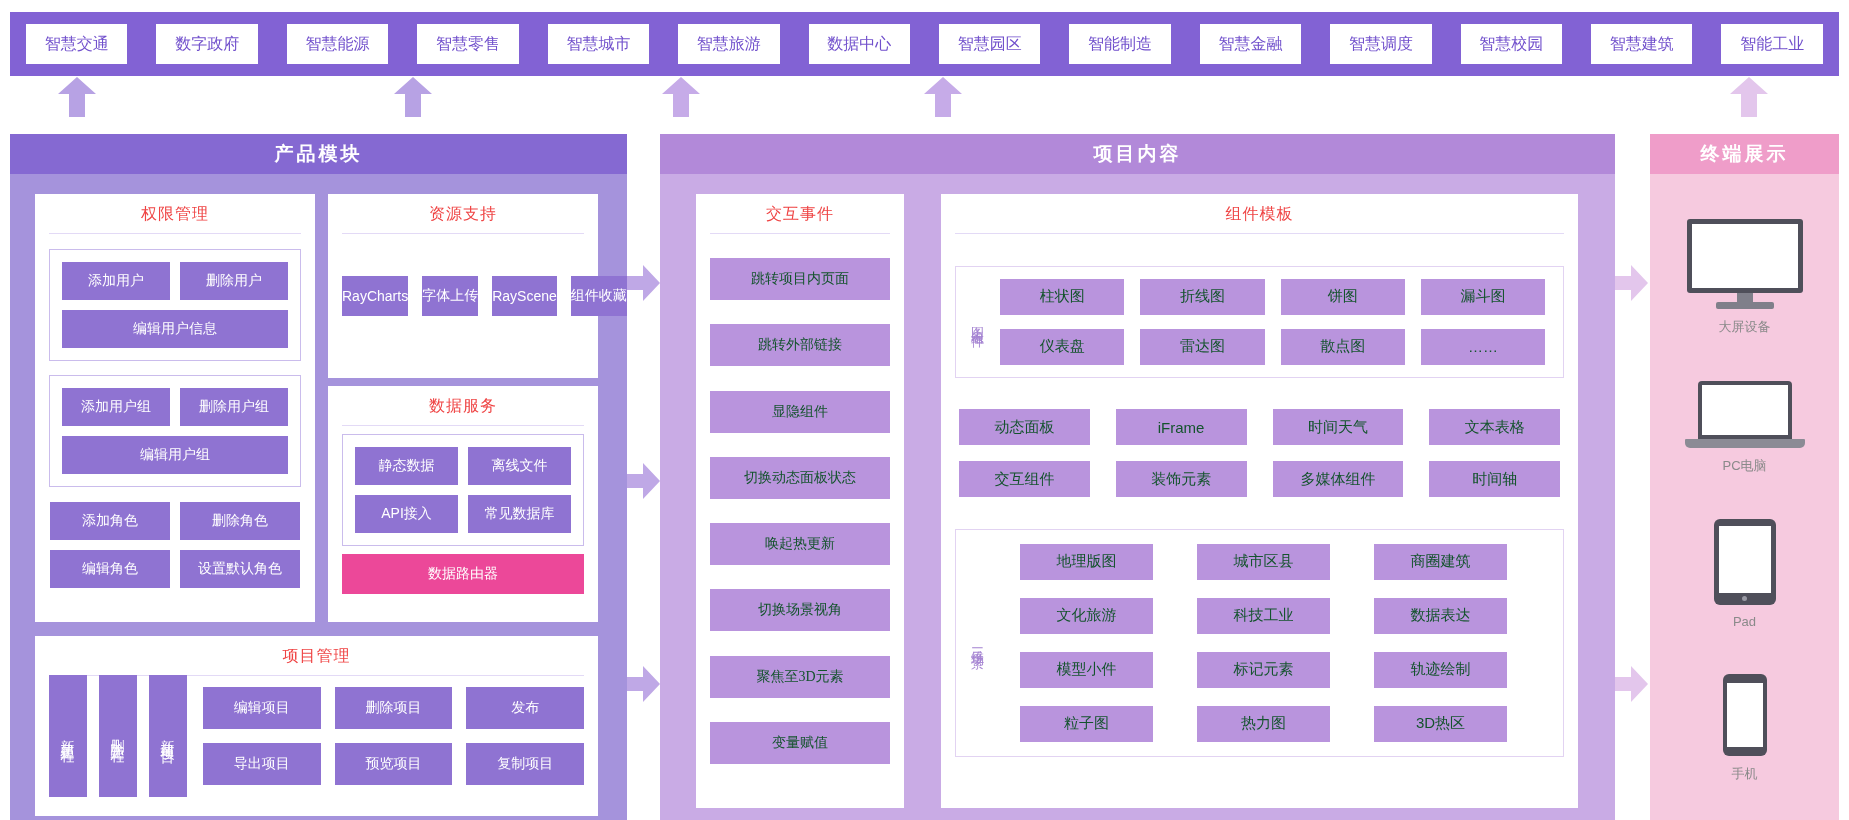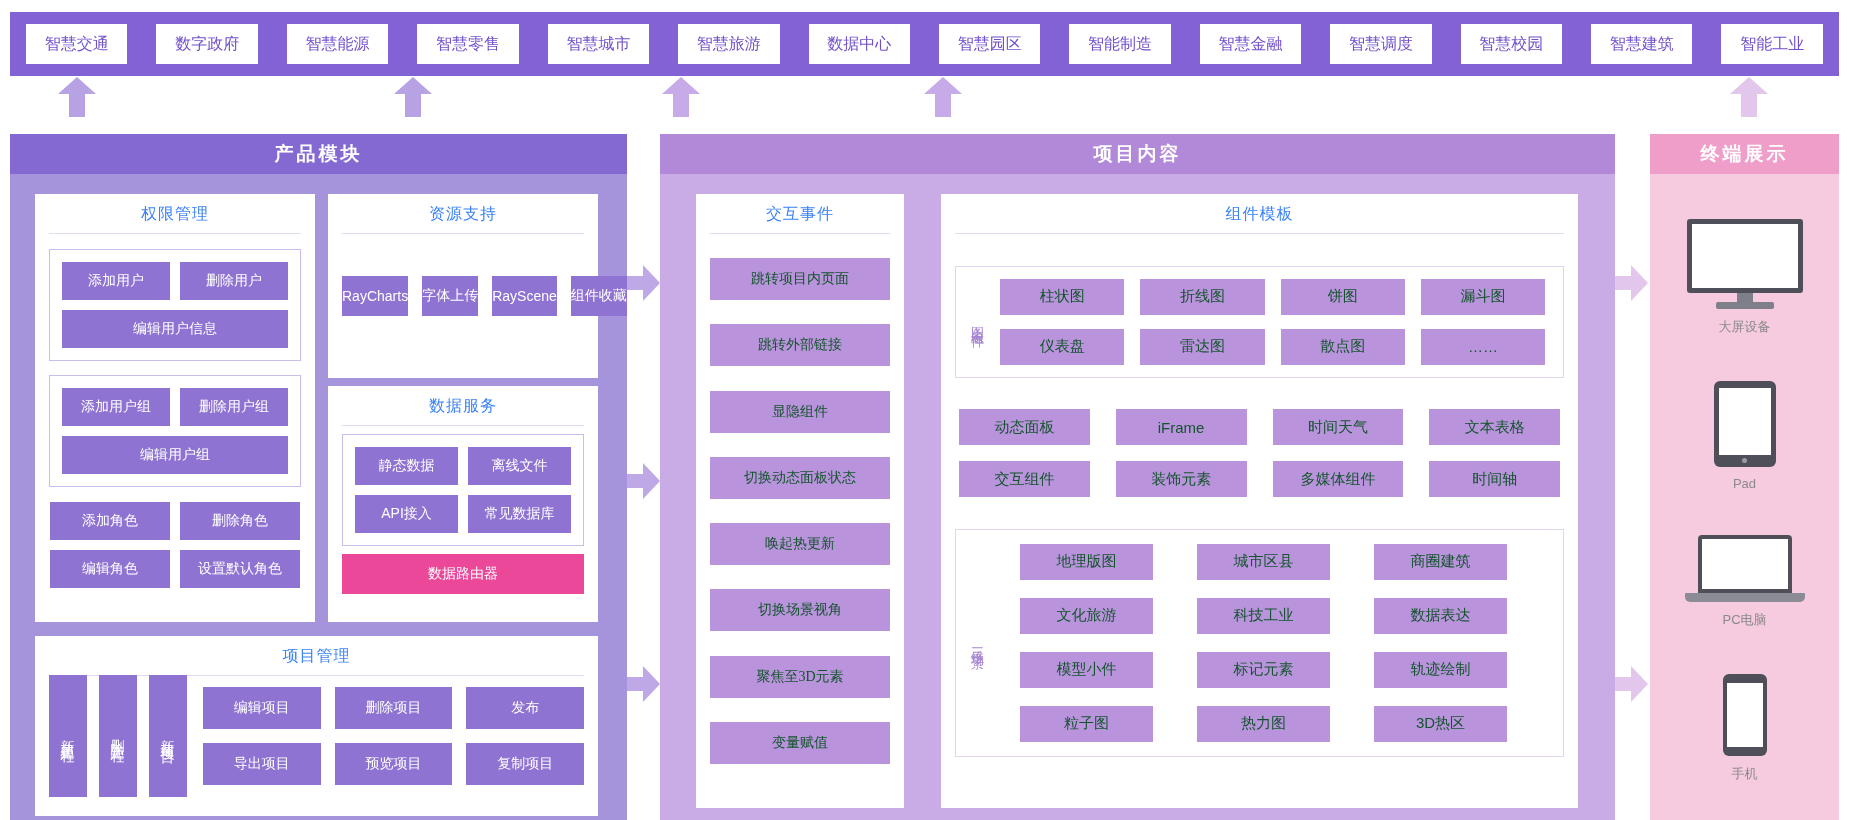--- a/index.html
+++ b/index.html
@@ -23,21 +23,21 @@
   .panel-mid   { left:660px;  width:955px; height:694px; background:#c9abe5; }
   .panel-right { left:1650px; width:189px; height:694px; background:#f6cadf; }
   .phead { height:40px; display:flex; align-items:center; justify-content:center;
            color:#fff; font-size:19px; font-weight:bold; letter-spacing:3px; }
   .panel-left  .phead { background:#8569d2; }
   .panel-mid   .phead { background:#b289d9; }
   .panel-right .phead { background:#ef9dc9; }
 
   
   .wbox { position:absolute; background:#fff; padding:0 14px 10px; }
-  .wtitle { height:40px; line-height:40px; text-align:center; color:#3b82f6; font-size:16px;
+  .wtitle { height:40px; line-height:40px; text-align:center; color:#ef4444; font-size:16px;
             border-bottom:1px solid #e3daf6; letter-spacing:1px; }
   .wcontent { display:flex; flex-direction:column; justify-content:space-evenly;
               height:calc(100% - 50px); }
 
   
   .box-perm { left:25px;  top:60px;  width:280px; height:428px; }
   .box-res  { left:318px; top:60px;  width:270px; height:184px; }
   .box-data { left:318px; top:252px; width:270px; height:236px; }
   .box-proj { left:25px;  top:502px; width:563px; height:180px; }
 
@@ -296,38 +296,38 @@
           <div class="mon-screen">
               <div class="scr"></div>
             </div>
           <div class="mon-neck"></div>
           <div class="mon-base"></div>
         </div>
         <div class="dlabel">大屏设备</div>
       </div>
 
       <div class="device-block">
-        <div class="tablet">
-          <div class="scr"></div>
-          <div class="tab-dot"></div>
-        </div>
-        <div class="dlabel">Pad</div>
-      </div>
-
-      <div class="device-block">
         <div class="laptop">
           <div class="lap-screen">
               <div class="scr"></div>
             </div>
           <div class="lap-base"></div>
         </div>
         <div class="dlabel">PC电脑</div>
       </div>
 
       <div class="device-block">
+        <div class="tablet">
+          <div class="scr"></div>
+          <div class="tab-dot"></div>
+        </div>
+        <div class="dlabel">Pad</div>
+      </div>
+
+      <div class="device-block">
         <div class="phone">
           <div class="scr"></div>
         </div>
         <div class="dlabel">手机</div>
       </div>
 
     </div>
   </section>
 
 </div>

